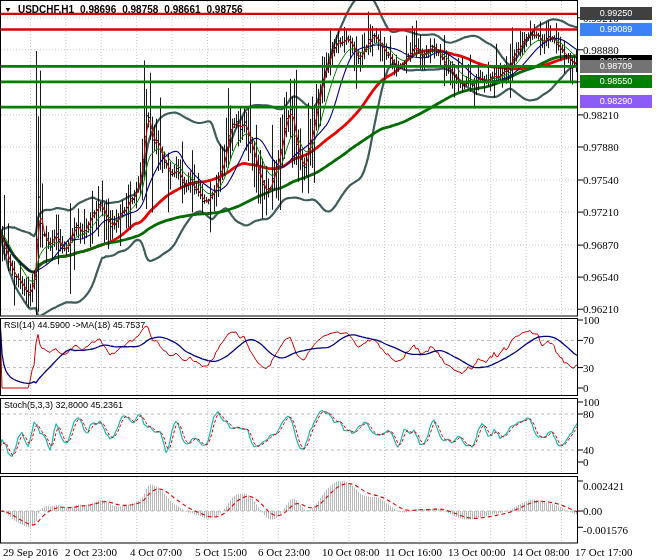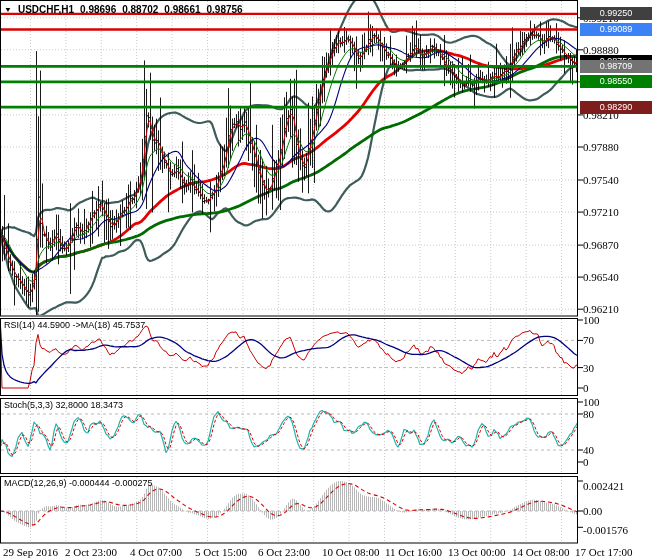--- a/index.html
+++ b/index.html
@@ -60,28 +60,27 @@
       <rect x="0.5" y="318.5" width="577" height="77" fill="none" stroke="#000" stroke-width="1"></rect>
       <rect x="0.5" y="398.5" width="577" height="75" fill="none" stroke="#000" stroke-width="1"></rect>
       <rect x="0.5" y="476.5" width="577" height="66.5" fill="none" stroke="#000" stroke-width="1"></rect>
       <path d="M578 17.8H583 M578 49.8H583 M578 81.9H583 M578 114.9H583 M578 147.0H583 M578 180.0H583 M578 212.1H583 M578 245.1H583 M578 277.1H583 M578 309.2H583 M578 320.0H583 M578 340.4H583 M578 367.6H583 M578 388.0H583 M578 402.0H583 M578 414.0H583 M578 450.0H583 M578 462.0H583 M578 481.0H583 M578 511.0H583 M578 527.3H583 " stroke="#000" stroke-width="1" fill="none"></path>
     </svg>
 
   <div id="title-row">
     <span id="dd-arrow">▼</span>
     <span>USDCHF,H1</span>
     <span>0.98696</span>
-    <span>0.88702</span>
+    <span>0.98758</span>
     <span>0.98661</span>
     <span>0.98756</span>
   </div>
 
   <div class="pane-label" style="top:320px">RSI(14) 44.5900 -&gt;MA(18) 45.7537</div>
-  <div class="pane-label" style="top:400px">Stoch(5,3,3) 32,8000 18.3473</div>
-  <div class="pane-label" style="top:478px">MACD(12,26,9) -0.000444 -0.000275</div>
+  <div class="pane-label" style="top:400px">Stoch(5,3,3) 32,8000 45.2361</div>
 
   <div id="labels">
       <div class="lbl ytick" style="top:13px">0.99210</div>
       <div class="lbl ytick" style="top:45px">0.98880</div>
       <div class="lbl ytick" style="top:77px">0.98550</div>
       <div class="lbl ytick" style="top:110px">0.98210</div>
       <div class="lbl ytick" style="top:142px">0.97880</div>
       <div class="lbl ytick" style="top:175px">0.97540</div>
       <div class="lbl ytick" style="top:207px">0.97210</div>
       <div class="lbl ytick" style="top:240px">0.96870</div>
@@ -106,15 +105,15 @@
       <div class="lbl timelbl" style="left:322px">10 Oct 08:00</div>
       <div class="lbl timelbl" style="left:385px">11 Oct 16:00</div>
       <div class="lbl timelbl" style="left:448px">13 Oct 00:00</div>
       <div class="lbl timelbl" style="left:512px">14 Oct 08:00</div>
       <div class="lbl timelbl" style="left:575px">17 Oct 17:00</div>
       <div class="badge" style="top:7px;background:#404040">0.99250</div>
       <div class="badge" style="top:23px;background:#3b82f6">0.99089</div>
       <div class="badge" style="top:55px;background:#000000">0.98756</div>
       <div class="badge" style="top:60px;background:#737373">0.98709</div>
       <div class="badge" style="top:75px;background:#008000">0.98550</div>
-      <div class="badge" style="top:101px;background:#7f1d1d">0.98290</div>
+      <div class="badge" style="top:95px;background:#8b5cf6">0.98290</div>
     </div>
 </div>
 
 </body></html>

